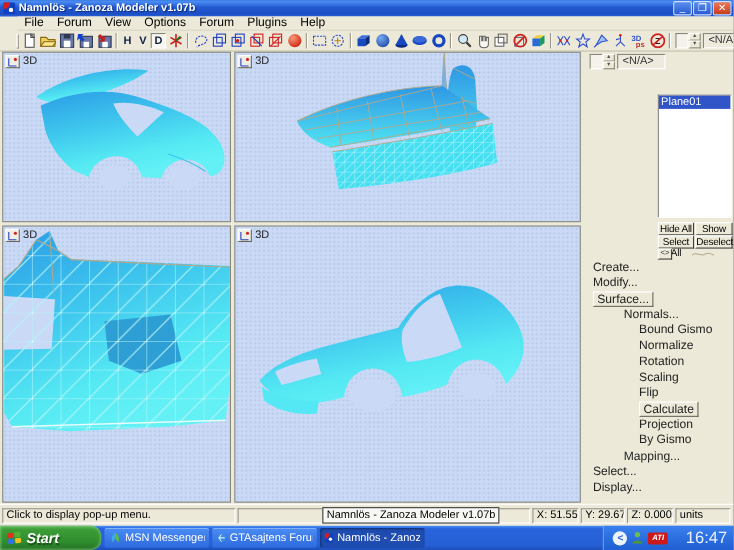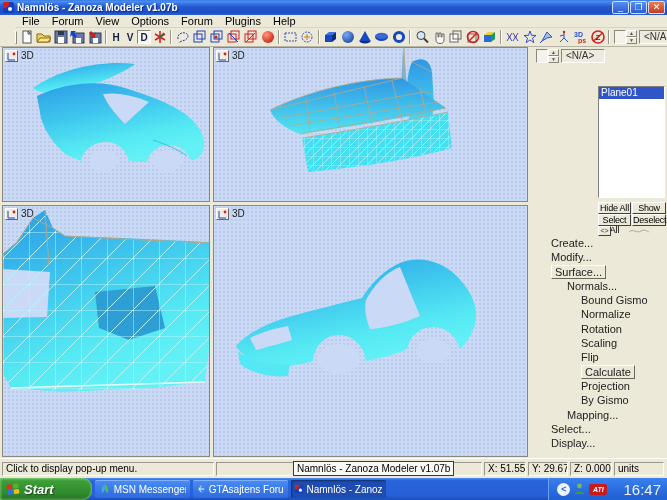--- a/index.html
+++ b/index.html
@@ -63,21 +63,21 @@
     border:1px solid;border-color:#808080 #fff #fff #808080;}
   .listitem{height:12px;background:#2f55c8;color:#fff;font-size:10px;line-height:12px;padding:0 2px;}
   .sbtn{position:absolute;height:12px;background:#ECE9D8;border:1px solid;
     border-color:#fff #404040 #404040 #fff;font-size:9px;line-height:10px;text-align:center;
     color:#000;padding:0;letter-spacing:-0.2px;}
   .expbtn{position:absolute;left:69px;top:179px;width:13px;height:10px;background:#ECE9D8;
     border:1px solid;border-color:#fff #404040 #404040 #fff;font-size:7px;line-height:8px;text-align:center;color:#333;}
   .expbar{position:absolute;left:83px;top:179px;width:53px;height:10px;display:flex;align-items:center;justify-content:center;}
   .tree{position:absolute;left:0;top:189px;right:2px;}
   .titem{height:14.3px;font-size:11px;line-height:14px;color:#222;white-space:nowrap;}
-  .i0{margin-left:22px;} .i1{margin-left:38px;} .i2{margin-left:52px;}
+  .i0{margin-left:10px;} .i1{margin-left:38px;} .i2{margin-left:52px;}
   .boxed{display:inline-block;border:1px solid;border-color:#fff #6a685c #6a685c #fff;
     background:#ECE9D8;padding:0 3px;line-height:12px;}
 
   
   .statusbar{position:absolute;left:0;top:458px;width:667px;height:20px;background:#ECE9D8;
     border-top:1px solid #fff;}
   .spanel{position:absolute;top:3px;height:14px;border:1px solid;border-color:#9a968a #fff #fff #9a968a;
     font-size:10px;line-height:12px;color:#000;padding:0 3px;white-space:nowrap;overflow:hidden;}
 
   

